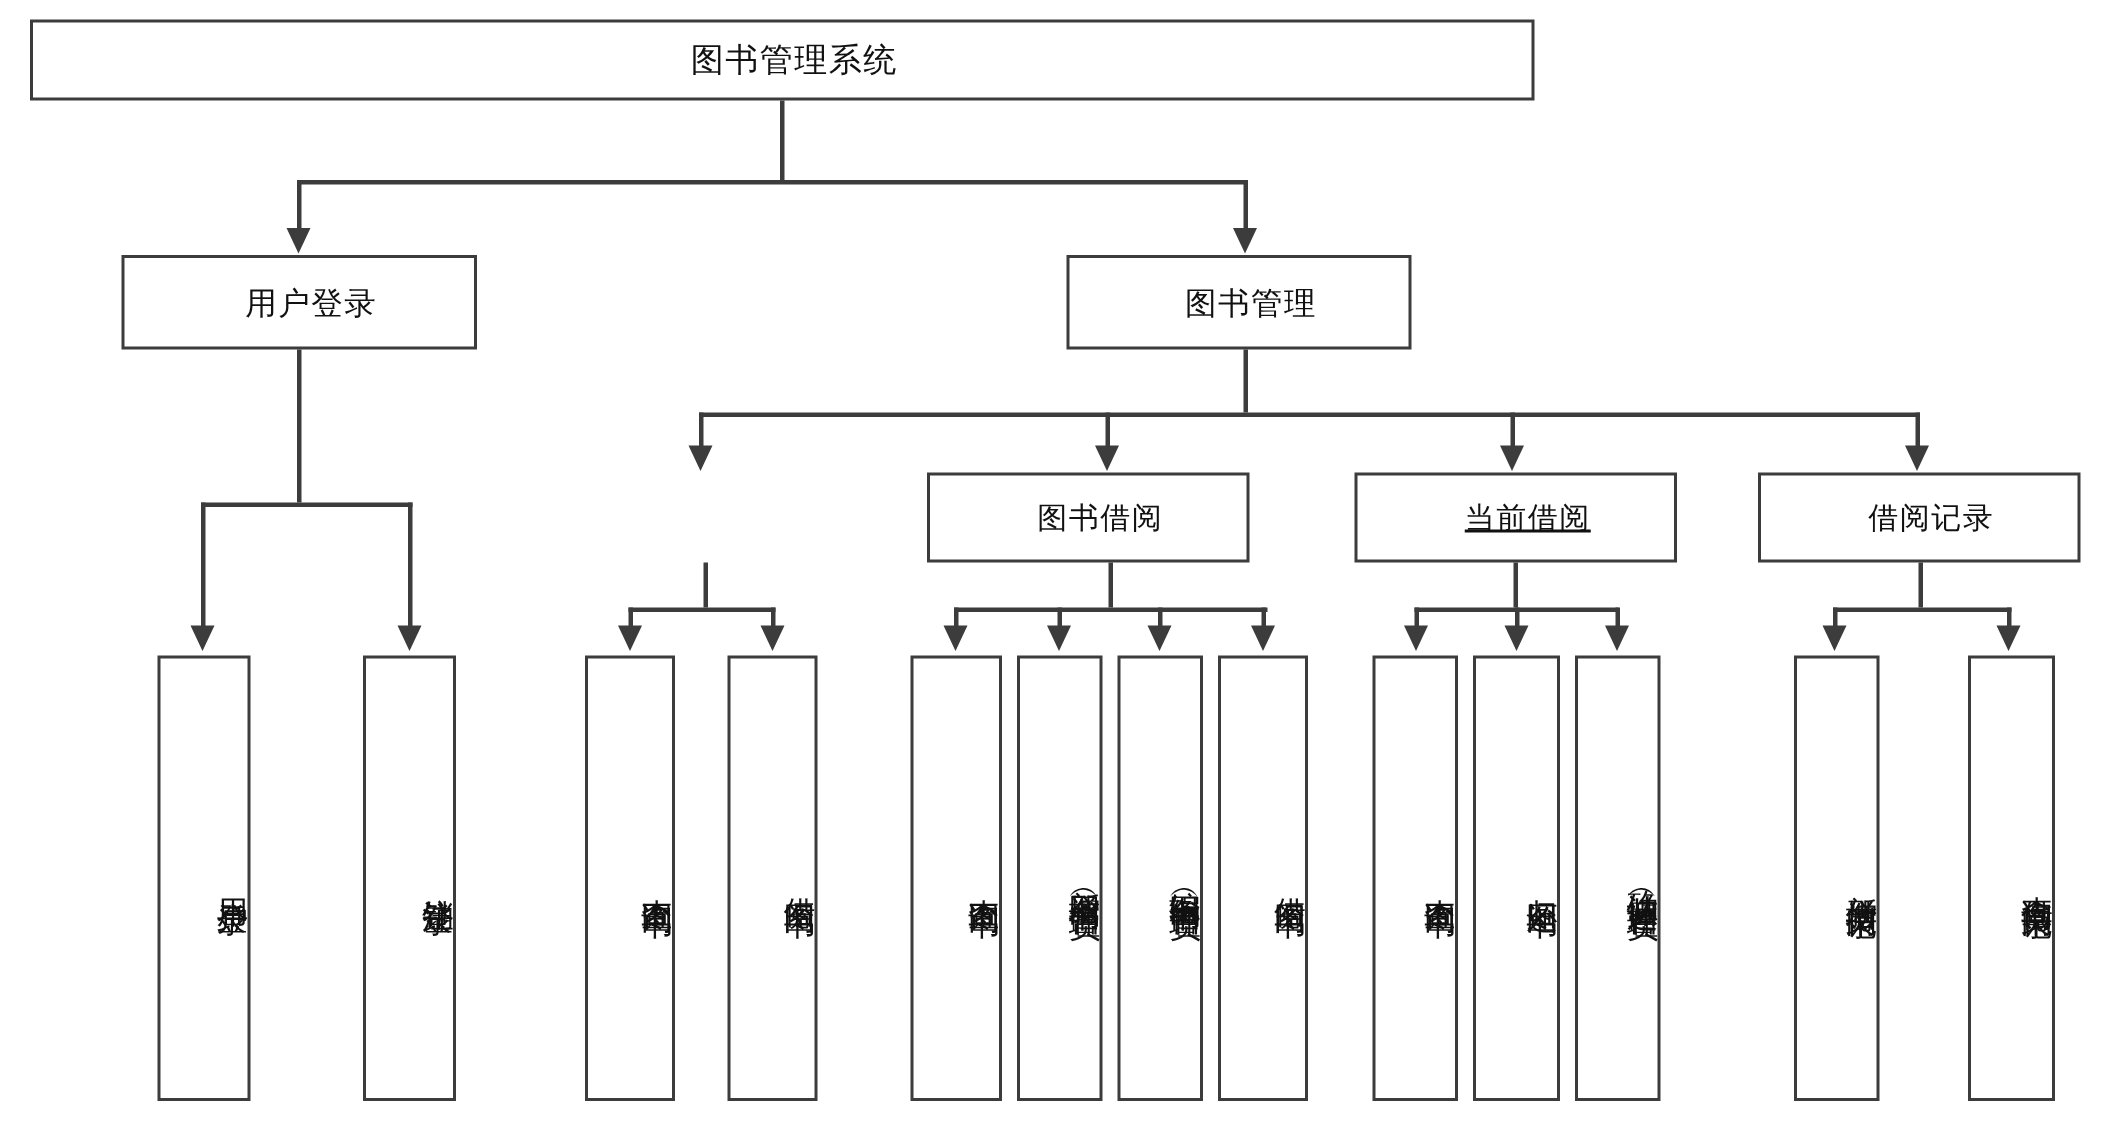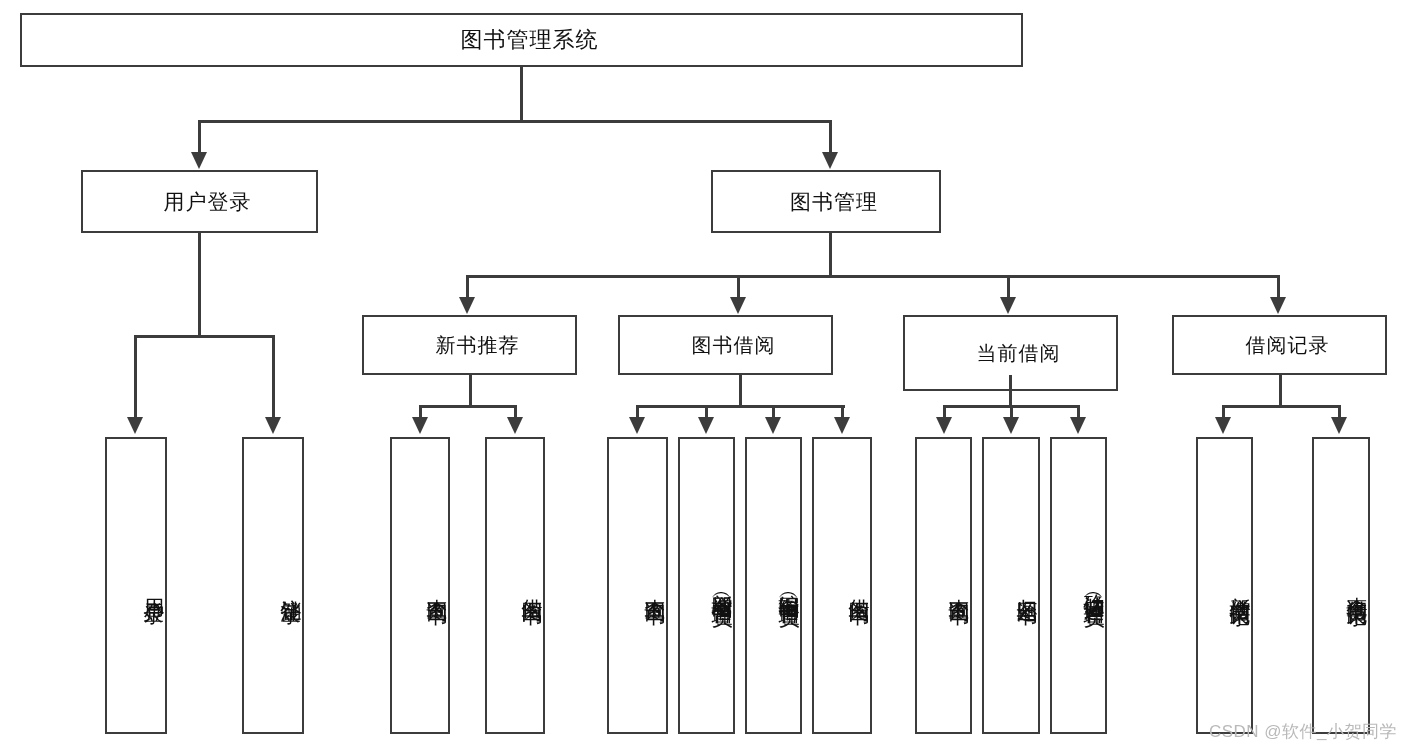--- a/index.html
+++ b/index.html
@@ -119,27 +119,24 @@
 
   <div class="edge v" style="left:737px;top:275px;height:25px;"></div>
   <div class="arrow" style="left:730px;top:297px;"></div>
 
   <div class="edge v" style="left:1007px;top:275px;height:25px;"></div>
   <div class="arrow" style="left:1000px;top:297px;"></div>
 
   <div class="edge v" style="left:1277px;top:275px;height:25px;"></div>
   <div class="arrow" style="left:1270px;top:297px;"></div>
 
-  <div class="node lvl2" style="left:362px;top:315px;width:215px;height:60px;">
-    <span class="label">新书推荐</span>
-  </div>
   <div class="node lvl2" style="left:618px;top:315px;width:215px;height:60px;">
     <span class="label">图书借阅</span>
   </div>
-  <div class="node lvl2" style="left:903px;top:315px;width:215px;height:76px;">
+  <div class="node lvl2" style="left:903px;top:315px;width:215px;height:60px;text-decoration:underline;">
     <span class="label">当前借阅</span>
   </div>
   <div class="node lvl2" style="left:1172px;top:315px;width:215px;height:60px;">
     <span class="label">借阅记录</span>
   </div>
 
   <div class="edge v" style="left:469px;top:375px;height:30px;"></div>
   <div class="edge h" style="left:419px;top:405px;width:98px;"></div>
   <div class="edge v" style="left:419px;top:405px;height:14px;"></div>
   <div class="arrow" style="left:412px;top:417px;"></div>
@@ -210,15 +207,14 @@
     <span class="label">确认归还（管理员）</span>
   </div>
 
   <div class="node leaf" style="left:1196px;top:437px;width:57px;height:297px;">
     <span class="label">新增借阅记录</span>
   </div>
   <div class="node leaf" style="left:1312px;top:437px;width:58px;height:297px;">
     <span class="label">查询借阅记录</span>
   </div>
 
-  <div id="watermark">CSDN @软件_小贺同学</div>
 
 </div>
 
 </body></html>

